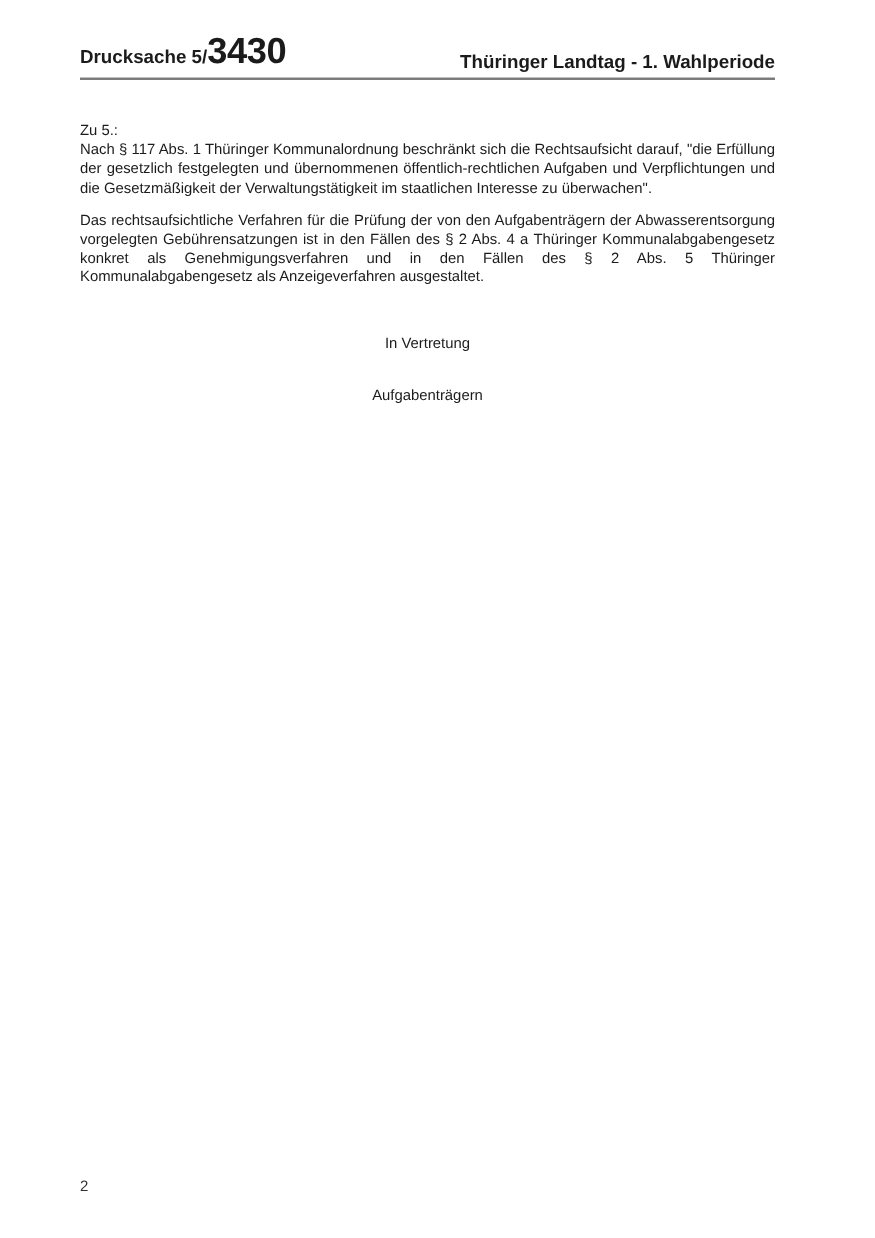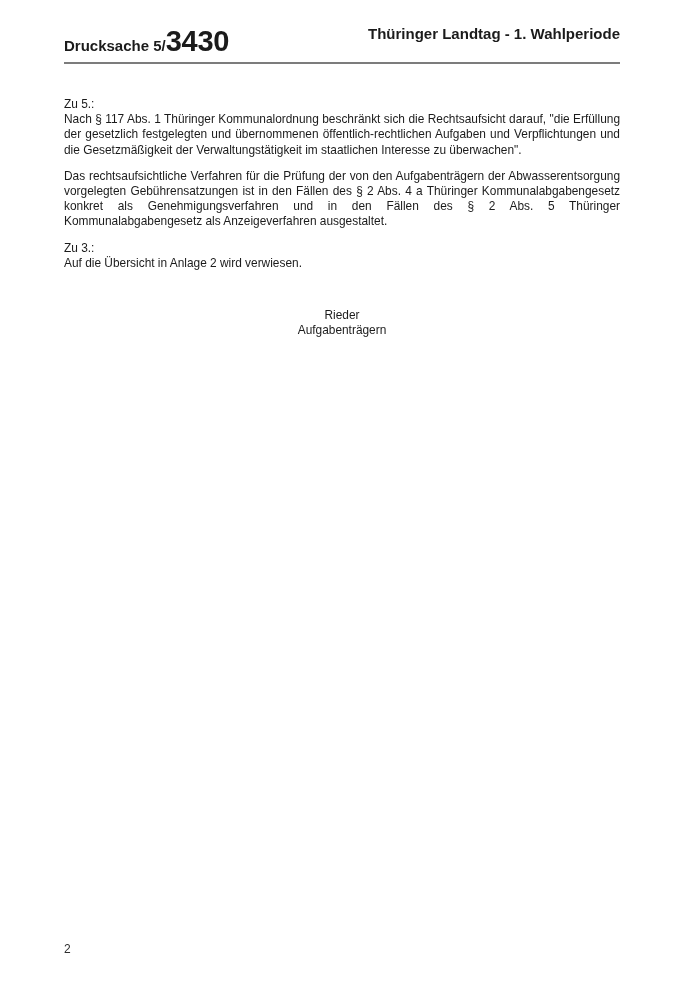--- a/index.html
+++ b/index.html
@@ -8,21 +8,21 @@
     width: 700px;
     height: 990px;
     background: #ffffff;
     font-family: "Liberation Sans", sans-serif;
     color: #1b1b1b;
     overflow: hidden;
   }
 
   
   .header { position: absolute; left: 64px; top: 25px; width: 556px; }
-  .header-row { display: flex; justify-content: space-between; align-items: flex-start; }
+  .header-row { display: flex; justify-content: space-between; align-items: flex-end; }
   .ds-prefix { font-weight: 700; font-size: 15px; white-space: nowrap; }
   .ds-number { font-weight: 700; font-size: 29px; letter-spacing: -0.3px; }
   .header-title { font-weight: 700; font-size: 15px; white-space: nowrap; }
   .header-rule { margin-top: 4px; height: 2px; background: #7c7c7c; }
 
   
   .body {
     position: absolute;
     left: 64px;
     top: 97px;
@@ -69,28 +69,24 @@
 
     <section class="sec">
       <div class="sec-label">Zu 5.:</div>
       <p class="para">Nach § 117 Abs. 1 Thüringer Kommunalordnung beschränkt sich die Rechtsaufsicht darauf, "die Erfüllung der gesetzlich festgelegten und übernommenen öffentlich-rechtlichen Aufgaben und Verpflichtungen und die Gesetzmäßigkeit der Verwaltungstätigkeit im staatlichen Interesse zu überwachen".</p>
     </section>
 
     <section class="sec">
       <p class="para">Das rechtsaufsichtliche Verfahren für die Prüfung der von den Aufgabenträgern der Abwasserentsorgung vorgelegten Gebührensatzungen ist in den Fällen des § 2 Abs. 4 a Thüringer Kommunalabgabengesetz konkret als Genehmigungsverfahren und in den Fällen des § 2 Abs. 5 Thüringer Kommunalabgabengesetz als Anzeigeverfahren ausgestaltet.</p>
     </section>
 
-    <section class="sec">
-      <div class="sec-label">Zu 3.:</div>
-      <p class="para-short">Auf die Übersicht in Anlage 2 wird verwiesen.</p>
-    </section>
 
     <div class="signature">
+      <p class="sig-closing">In Vertretung</p>
       <div class="sig-name-block">
-        <p class="sig-line">Rieder</p>
         <p class="sig-line">Aufgabenträgern</p>
       </div>
     </div>
 
   </main>
 
   <footer class="footer">
     <span>2</span>
   </footer>
 

